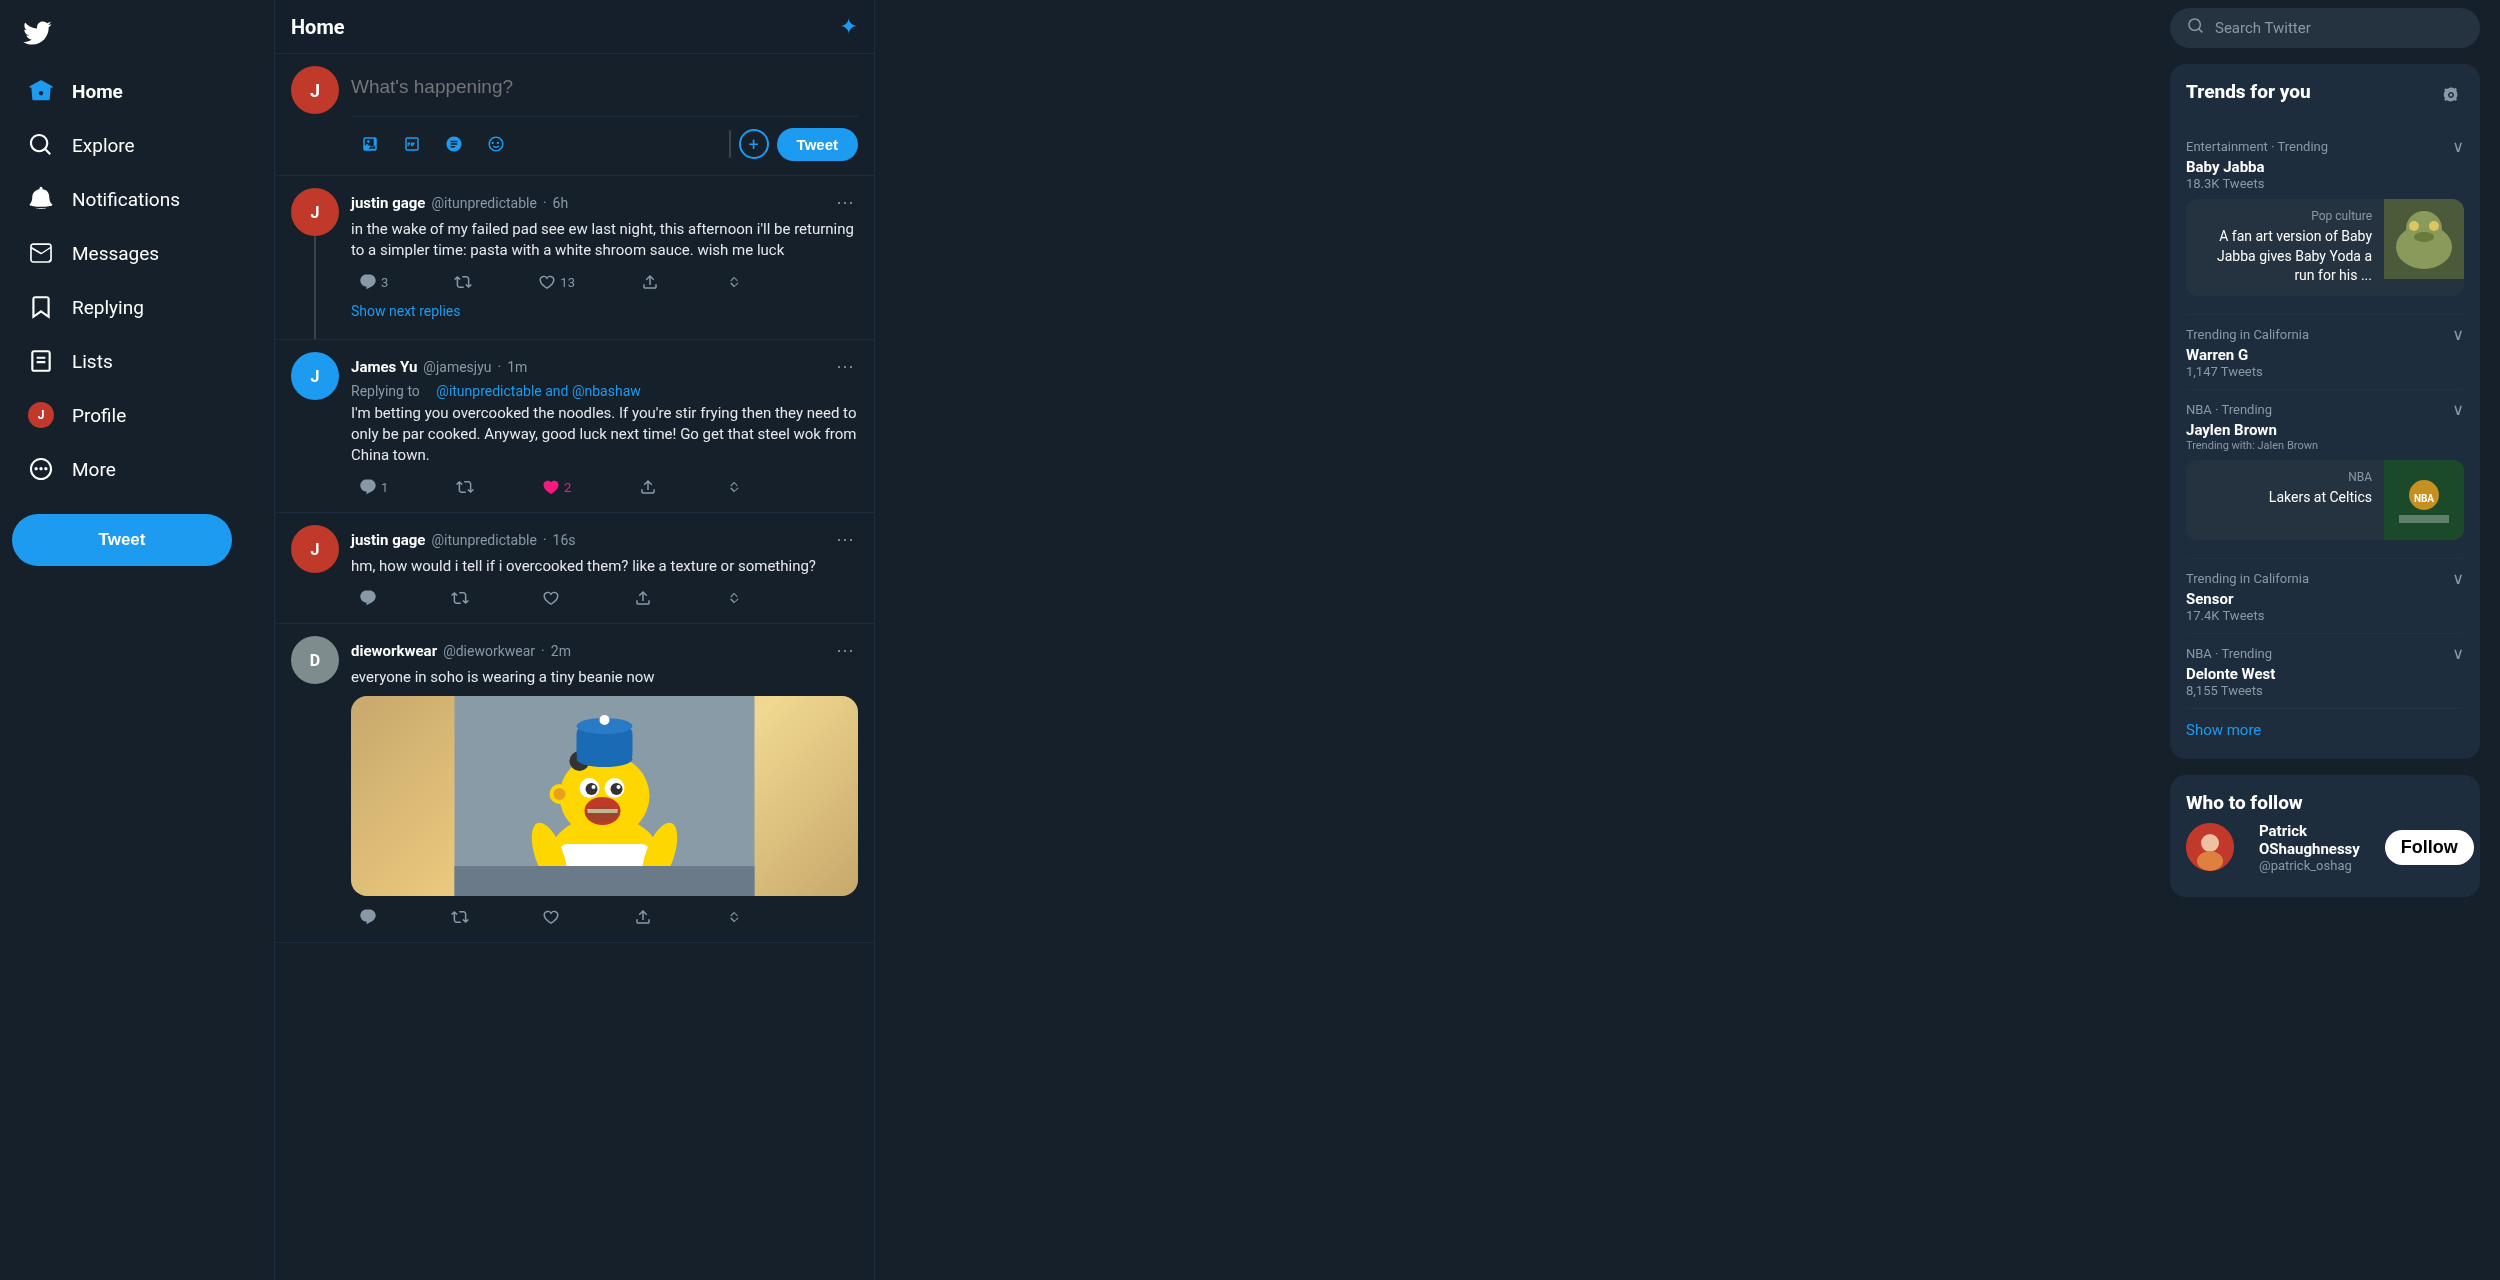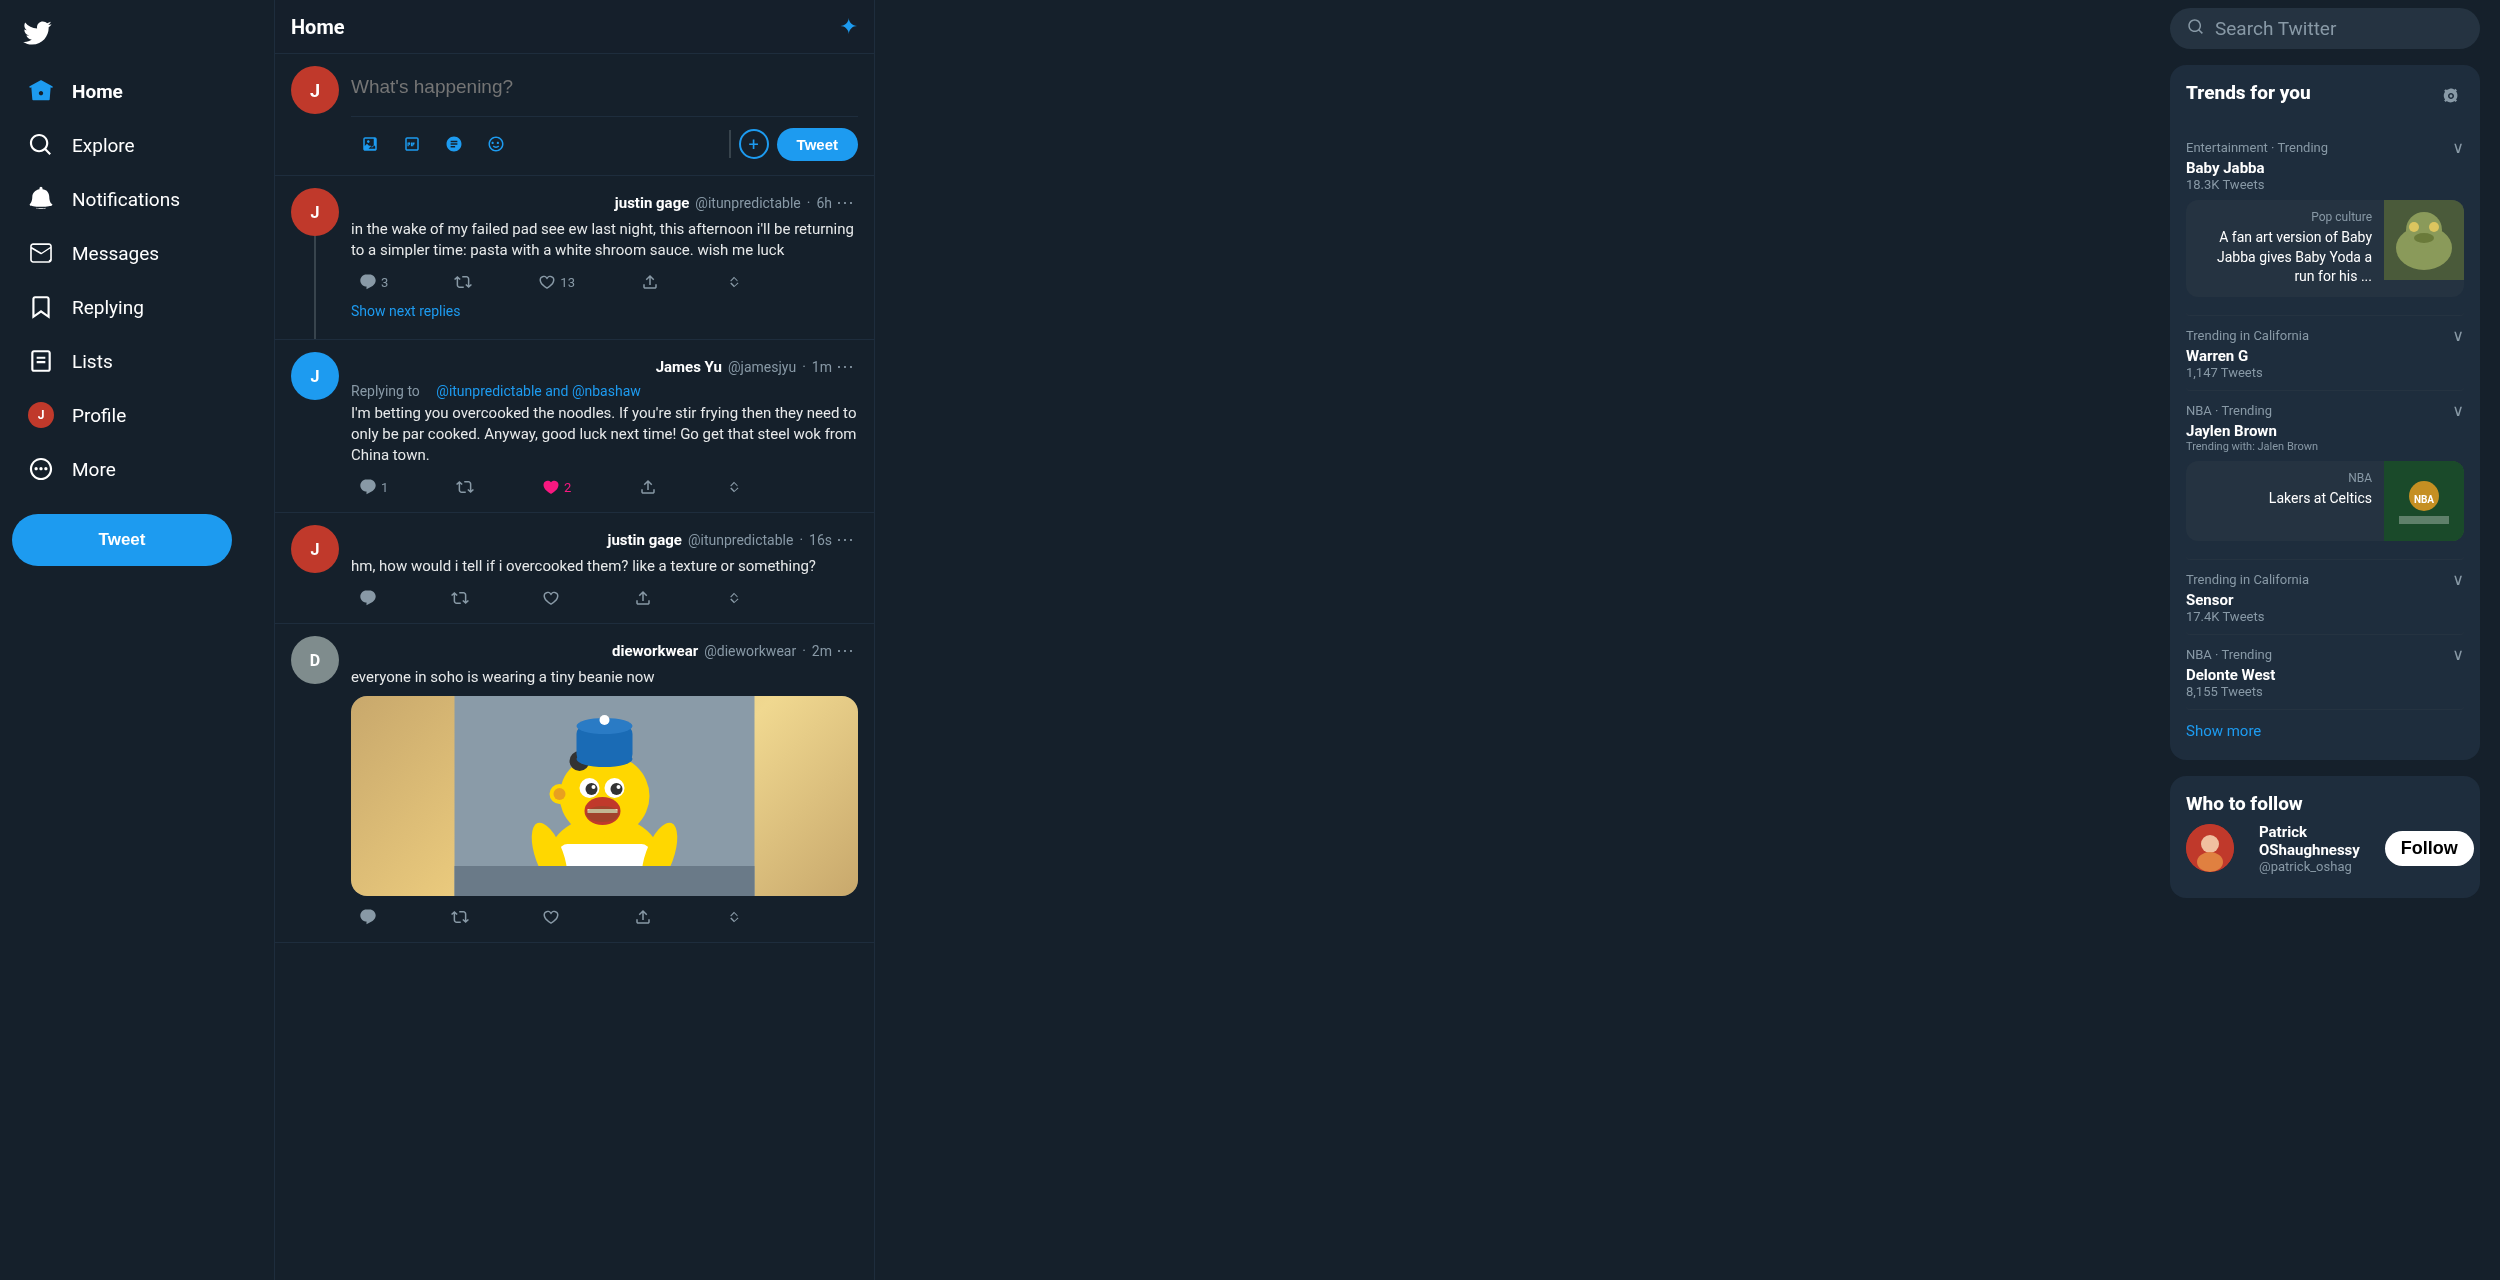--- a/index.html
+++ b/index.html
@@ -215,21 +215,21 @@
       left: 39px;
       top: 60px;
       bottom: 0;
       width: 2px;
       background: #38444d;
     }
     .tweet-content { flex: 1; }
     .tweet-header {
       display: flex;
       align-items: center;
-      justify-content: flex-end;
+      justify-content: space-between;
       margin-bottom: 2px;
     }
     .tweet-user-info {
       display: flex;
       align-items: center;
       gap: 6px;
       flex-wrap: wrap;
     }
     .tweet-name { font-weight: 700; font-size: 15px; }
     .tweet-handle { color: #8899a6; font-size: 14px; }
@@ -314,21 +314,21 @@
       border-radius: 30px;
       display: flex;
       align-items: center;
       padding: 8px 16px;
       gap: 10px;
       margin-bottom: 16px;
       cursor: text;
       transition: border-color 0.15s;
     }
     .search-icon { color: #8899a6; font-size: 17px; }
-    .search-placeholder { color: #8899a6; font-size: 19px; }
+    .search-placeholder { color: #8899a6; font-size: 15px; }
 
     .trends-box, .who-to-follow-box {
       background: #1e2d3d;
       border-radius: 16px;
       padding: 16px;
       margin-bottom: 16px;
     }
     .section-title {
       font-size: 19px;
       font-weight: 800;

